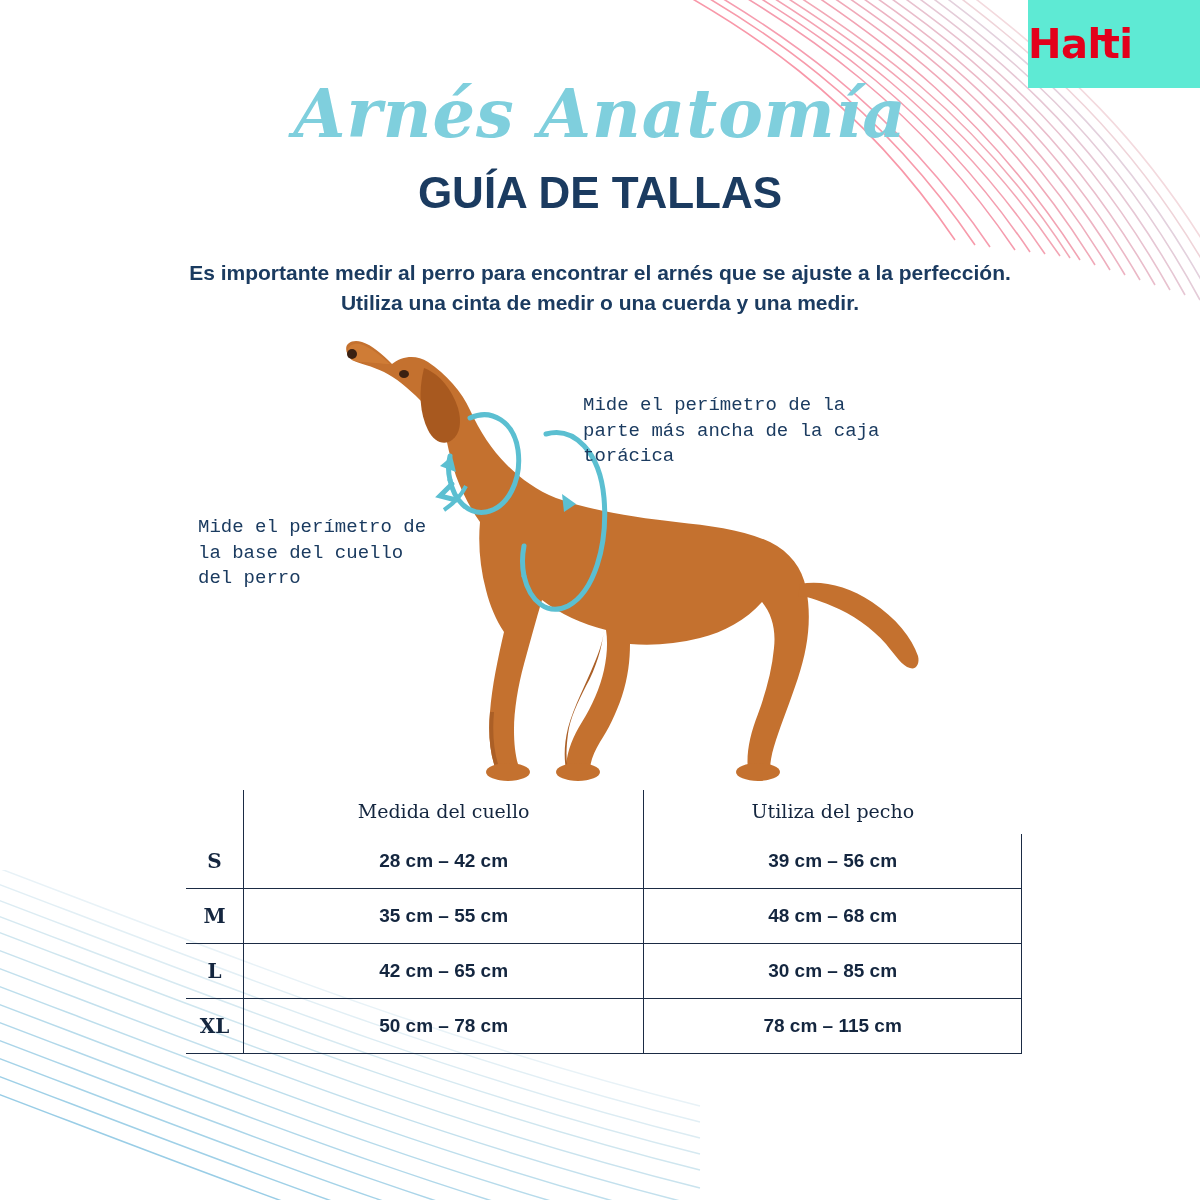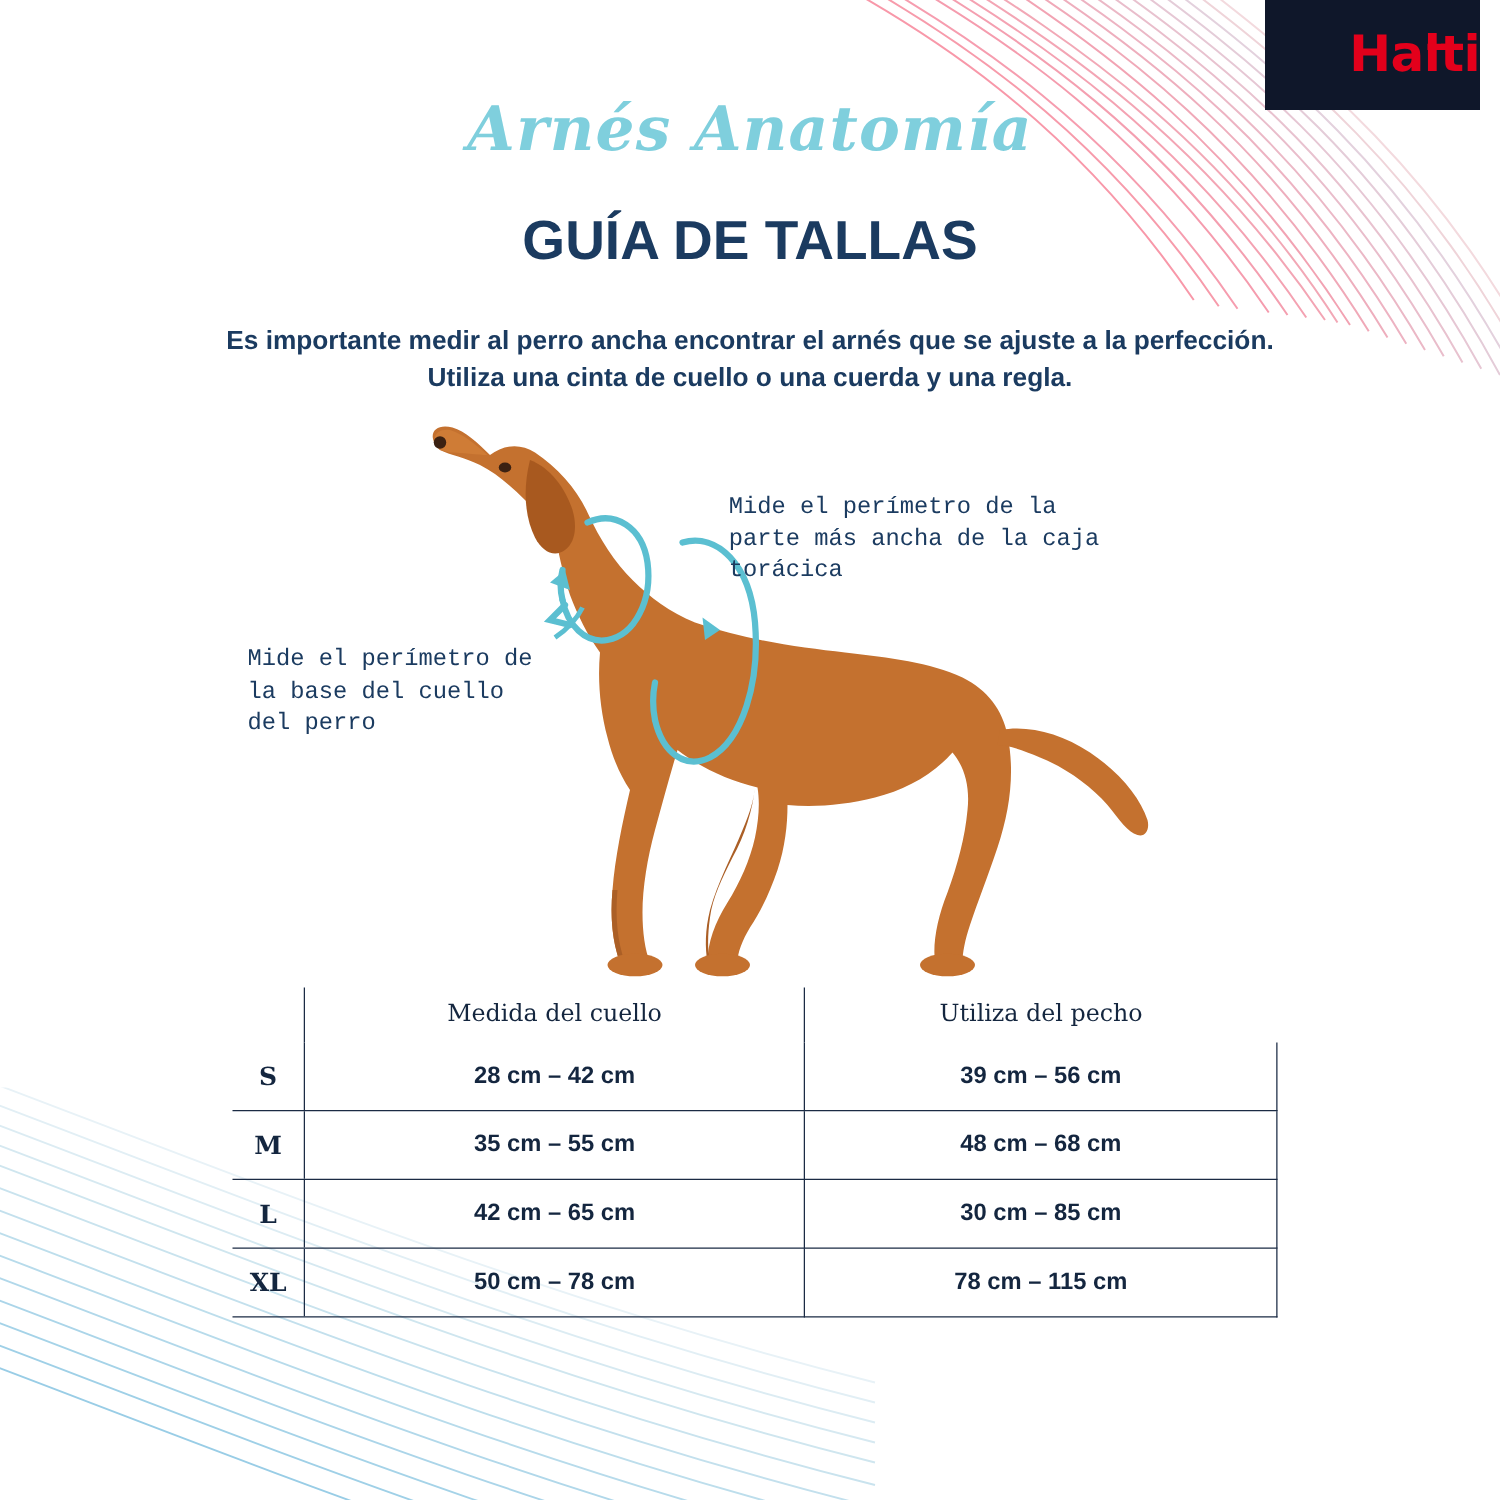--- a/index.html
+++ b/index.html
@@ -21,27 +21,27 @@
     position: absolute;
     pointer-events: none;
   }
   .corner-tr { top: 0; right: 0; width: 640px; height: 330px; }
   .corner-bl { bottom: 0; left: 0; width: 1200px; height: 330px; }
 
   
   .logo-box {
     position: absolute;
     top: 0;
-    right: 16px;
+    right: 0;
     width: 172px;
     height: 88px;
-    background: #0f172a;
+    background: #5eead4;
     display: flex;
     align-items: center;
-    justify-content: flex-end;
+    justify-content: flex-start;
     z-index: 5;
   }
   .logo-text {
     font-family: "DejaVu Sans", sans-serif;
     font-weight: bold;
     font-size: 40px;
     color: #e3001b;
     letter-spacing: -0.5px;
     position: relative;
   }
@@ -57,21 +57,21 @@
   
   .script-title {
     position: absolute;
     top: 74px;
     left: 0;
     width: 1200px;
     text-align: center;
     font-family: "DejaVu Serif", serif;
     font-style: italic;
     font-weight: bold;
-    font-size: 49px;
+    font-size: 67px;
     color: #7fcfdd;
     letter-spacing: 1px;
     z-index: 3;
   }
   .main-title {
     position: absolute;
     top: 168px;
     left: 0;
     width: 1200px;
     text-align: center;
@@ -211,22 +211,22 @@
   </g>
 </svg>
 
 <div class="logo-box">
   <span class="logo-text">Halti<span class="bar"></span></span>
 </div>
 
 <div class="script-title">Arnés Anatomía</div>
 <div class="main-title">GUÍA DE TALLAS</div>
 <div class="subtitle">
-  <div>Es importante medir al perro ancha encontrar el arnés que se ajuste a la perfección.</div>
-  <div>Utiliza una cinta de cuello o una cuerda y una regla.</div>
+  <div>Es importante medir al perro para encontrar el arnés que se ajuste a la perfección.</div>
+  <div>Utiliza una cinta de medir o una cuerda y una medir.</div>
 </div>
 
 <div class="illustration">
 
   <svg width="1200" height="460" viewBox="0 0 1200 460">
 
     <g>
 
       <path d="M352,30 C340,18 348,8 362,12 C372,15 382,24 392,34
                C402,26 416,24 428,32 C446,44 462,62 470,80

